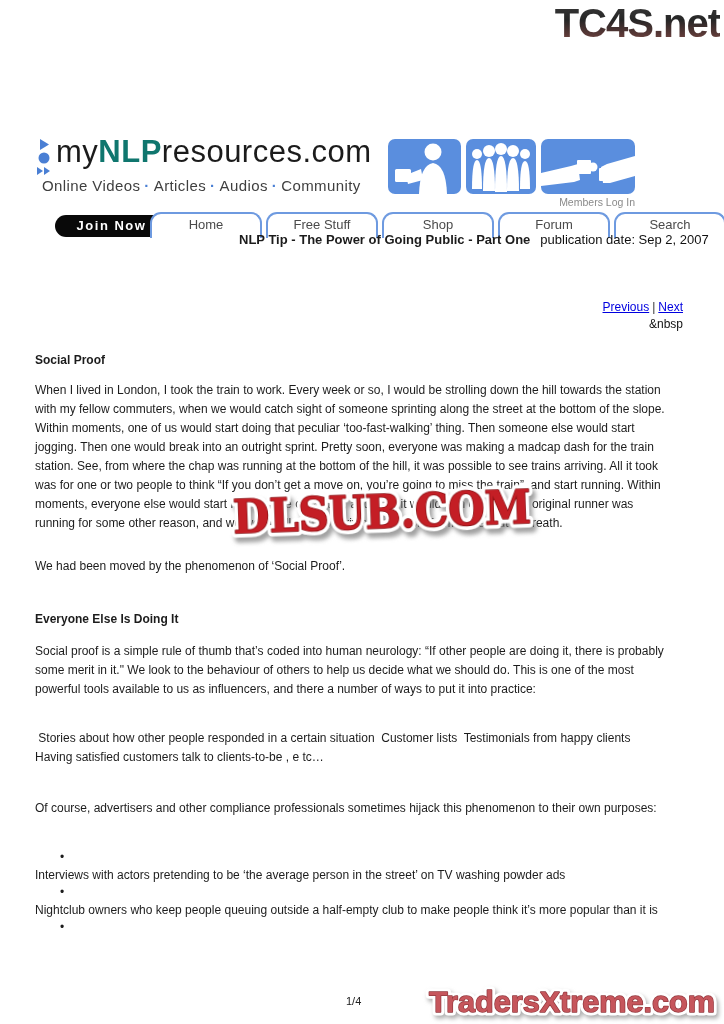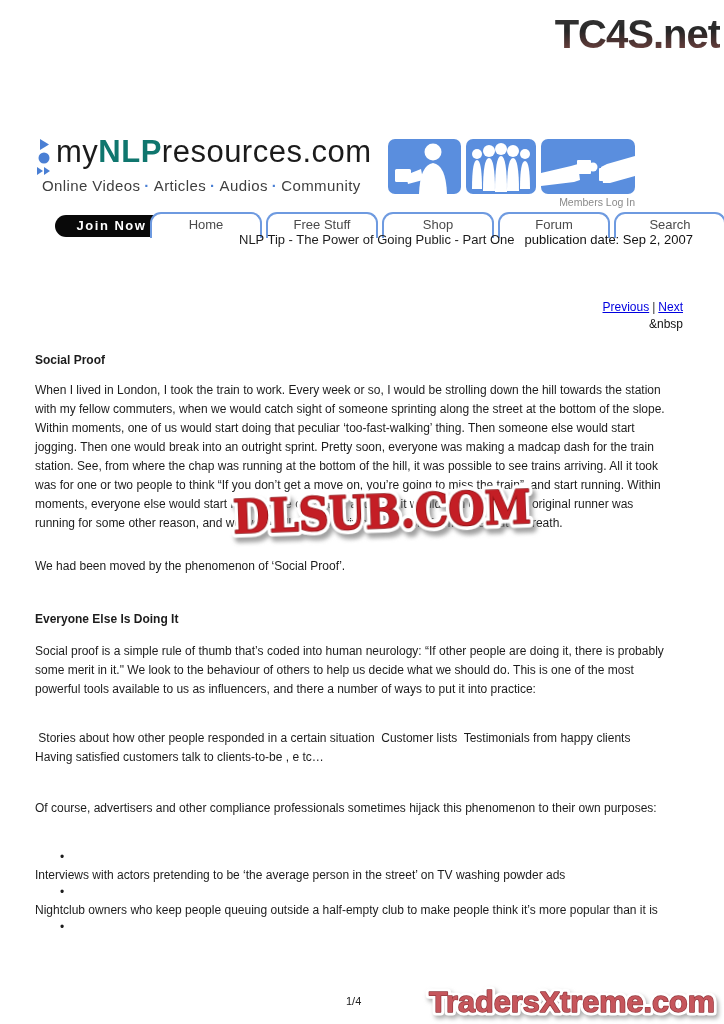--- a/index.html
+++ b/index.html
@@ -4,21 +4,21 @@
 <style>
   * { margin:0; padding:0; box-sizing:border-box; }
   html,body { background:#e9e9e9; }
   #page {
     position:relative; width:724px; height:1024px; margin:0 auto;
     background:#ffffff; overflow:hidden;
     font-family:"Liberation Sans", sans-serif; color:#1c1c1c;
   }
   
   .tc4s {
-    position:absolute; top:12px; right:4px;
+    position:absolute; top:1px; right:4px;
     font-size:40px; font-weight:bold; letter-spacing:-1px;
     background:linear-gradient(180deg,#3d3d3d 0%,#262626 42%,#5d3a38 76%,#9a665c 100%);
     -webkit-background-clip:text; background-clip:text;
     color:transparent;
   }
   
   .logo-icon { position:absolute; left:36px; top:139px; }
   .wordmark {
     position:absolute; left:56px; top:134px;
     font-size:31px; letter-spacing:0.5px; color:#1b1b1b; white-space:nowrap;
@@ -43,21 +43,21 @@
   .tab {
     width:112px; height:26px; background:#fff;
     border:2px solid #6e9ae0; border-bottom:none;
     border-radius:11px 11px 0 0;
     font-size:13px; color:#4a4a4a; text-align:center; padding-top:3px;
   }
   .title-row {
     position:absolute; left:195px; top:232px; z-index:10;
     display:flex; gap:10px; white-space:nowrap; font-size:13px;
   }
-  .title-row .t { font-weight:normal;padding-left:44px; }
+  .title-row .t { font-weight:bold;padding-left:44px; }
   .title-row .d { color:#111; }
   
   .pager { position:absolute; right:41px; top:299px; text-align:right; font-size:12px; line-height:16.5px; }
   .pager a { color:#0000e0; text-decoration:underline; cursor:pointer; }
   .pager .sep { color:#333; margin:0 3px; }
   .pager .nbsp { color:#111; }
   
   .h { position:absolute; left:35px; font-size:12px; font-weight:bold; color:#1c1c1c; }
   .para { position:absolute; left:35px; font-size:12px; line-height:19px; color:#1c1c1c; white-space:pre; }
   .bullets { position:absolute; left:35px; top:849px; width:670px; font-size:12px; line-height:17.5px; }

